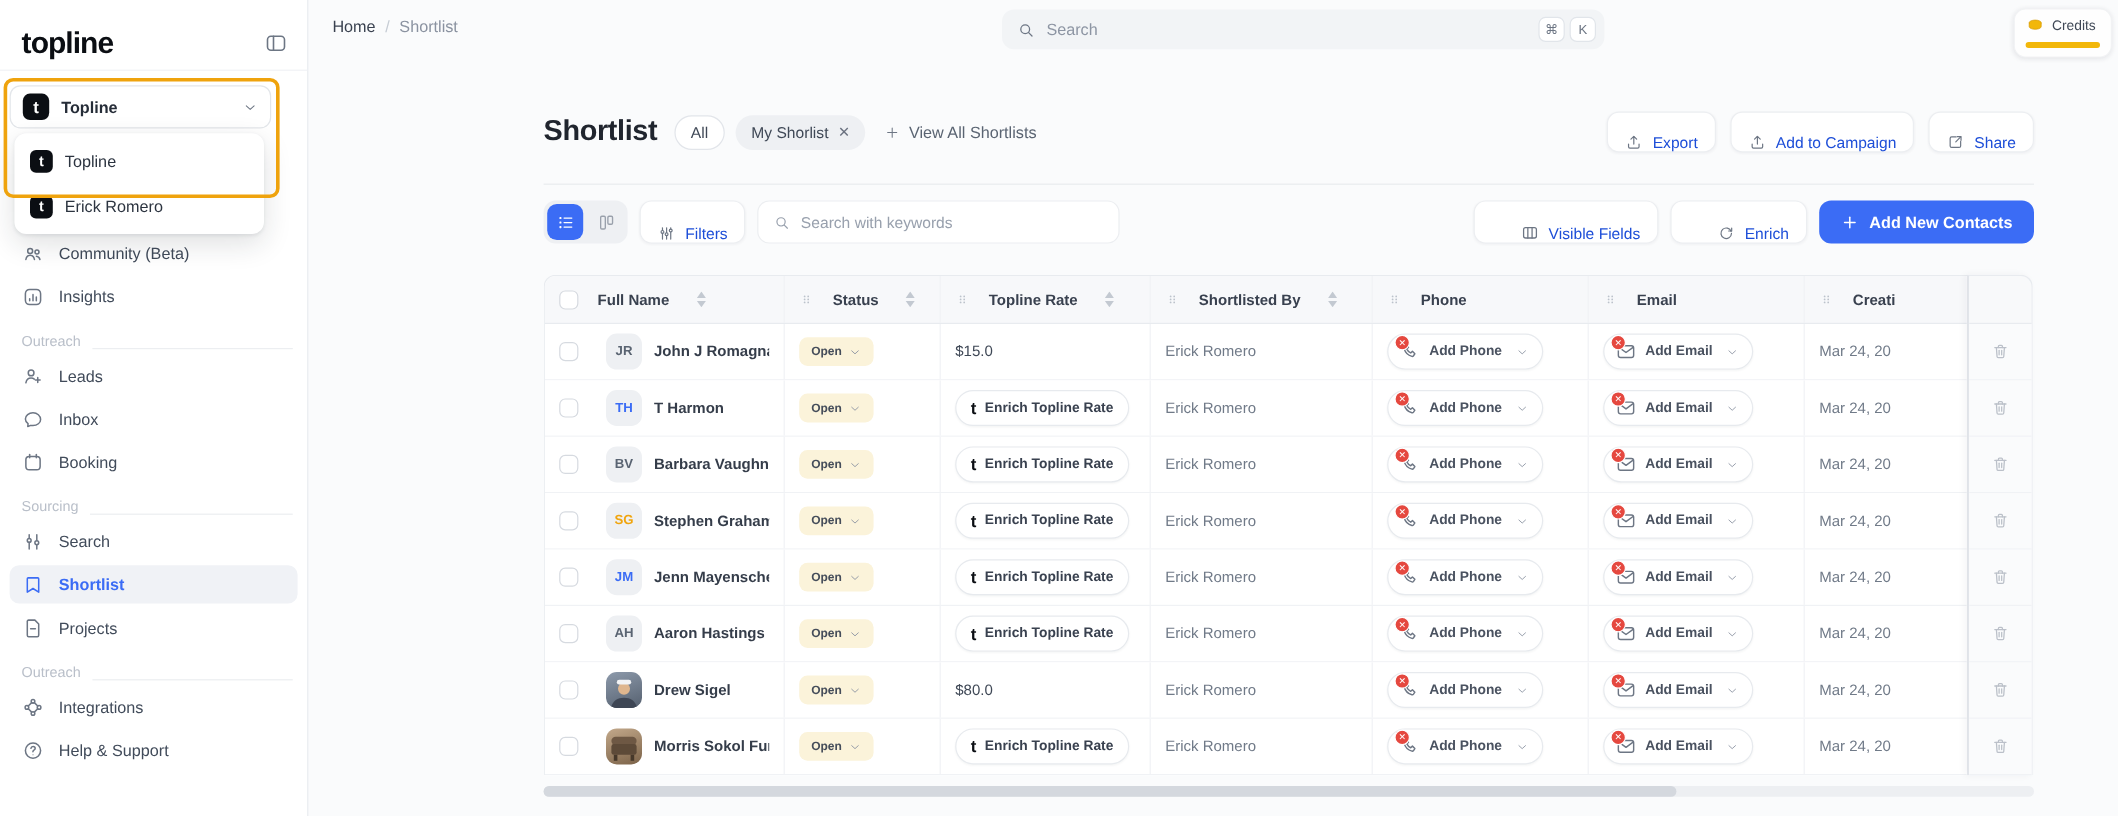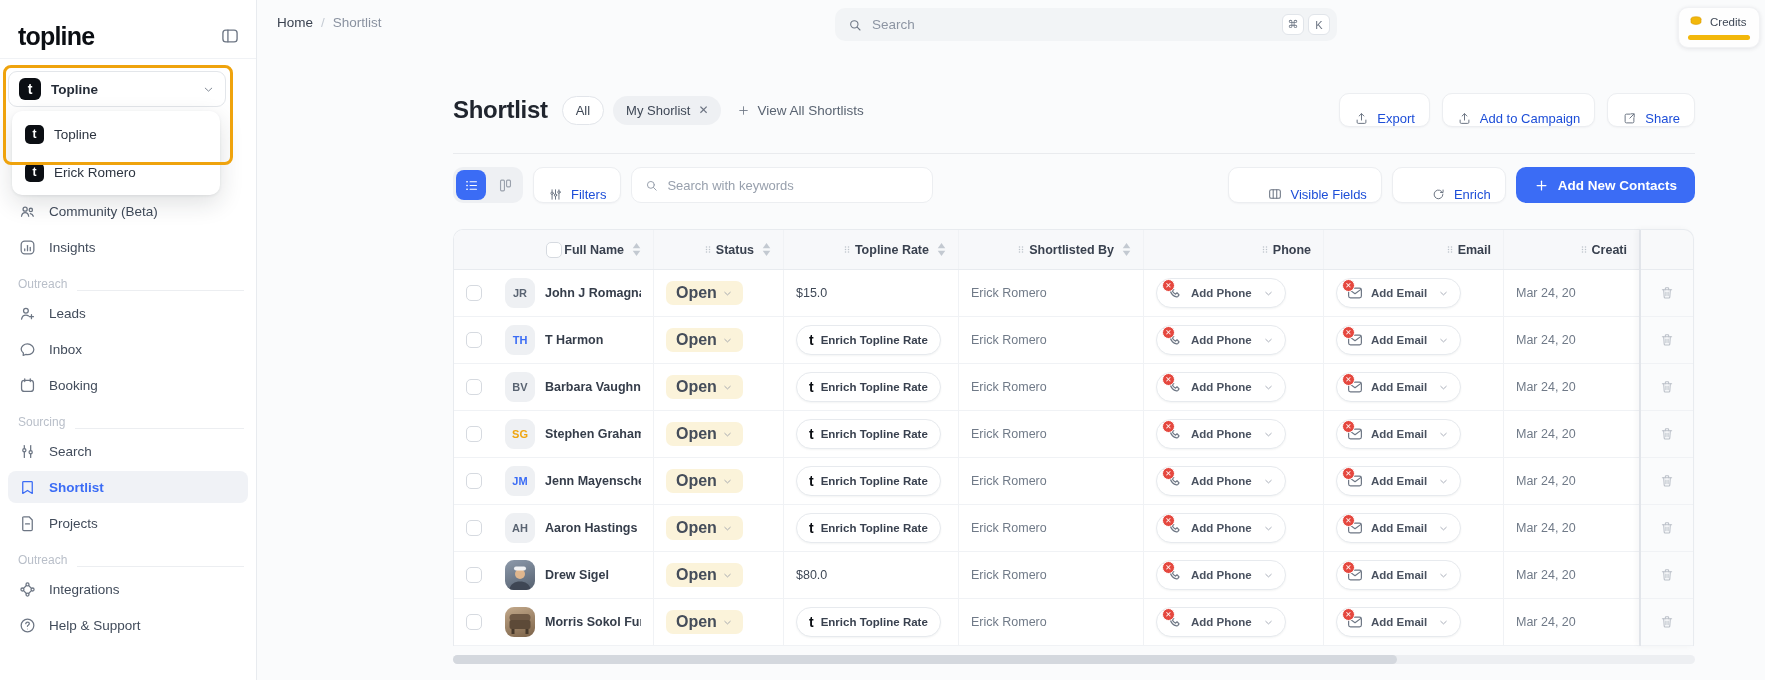--- a/index.html
+++ b/index.html
@@ -81,30 +81,30 @@
   .btn-primary .ic{stroke:#fff; stroke-width:2;}
 
   
   .table-wrap{display:flex; margin-top:26px; align-items:stretch;}
   .tbl{width:1187px; background:#fff; border:1px solid var(--line); border-bottom:none; border-radius:10px 0 0 0; overflow:hidden;}
   .tr{display:grid; grid-template-columns:200px 130px 175px 185px 180px 180px 135px;}
   .th-row{height:40px; background:#f7f8fa; border-bottom:1px solid var(--line);}
   .body-row{height:47px; border-bottom:1px solid var(--line2); background:#fff;}
   .th,.td{display:flex; align-items:center; padding:0 12px; border-right:1px solid var(--line2); overflow:hidden; white-space:nowrap;}
   .th:last-child,.td:last-child{border-right:none;}
-  .th{gap:2px; font-size:12.5px; font-weight:700; color:#39414f;justify-content:flex-end;}
+  .th{gap:16px; font-size:12.5px; font-weight:700; color:#39414f;}
   .grip{flex:0 0 auto; display:flex;}
   .sorter{margin-left:6px; display:flex; flex-direction:column; gap:1px;}
   .cb{width:16px; height:16px; border:1.5px solid #d6dae0; border-radius:5px; background:#fff; flex:0 0 16px; cursor:pointer;}
   .avatar{width:30px; height:30px; border-radius:9px; background:#eef0f3; display:flex; align-items:center; justify-content:center; font-size:11px; font-weight:800; flex:0 0 30px; overflow:hidden;}
   .avatar.photo{background:linear-gradient(160deg,#8d9aab,#55606f);}
   .avatar.photo.object{background:linear-gradient(160deg,#c3a98b,#7b6248);}
   .td .name{margin-left:10px; font-size:12.5px; color:#353d4a; font-weight:600; overflow:hidden; text-overflow:clip;}
   .td .avatar{margin-left:23px;}
-  .status-pill{display:inline-flex; align-items:center; gap:5px; height:24px; padding:0 10px; background:var(--cream); border:none; border-radius:7px; font-size:16px; color:#454d5a; font-weight:600; cursor:pointer; font-family:inherit;}
+  .status-pill{display:inline-flex; align-items:center; gap:5px; height:24px; padding:0 10px; background:var(--cream); border:none; border-radius:7px; font-size:10px; color:#454d5a; font-weight:600; cursor:pointer; font-family:inherit;}
   .rate-text{font-size:12.5px; color:#3f4856;}
   .enrich-pill{display:inline-flex; align-items:center; gap:7px; height:30px; padding:0 12px; background:#fff; border:1px solid #e7eaee; border-radius:16px; font-size:11.5px; color:#39414f; font-weight:600; cursor:pointer; font-family:inherit; box-shadow:0 1px 2px rgba(25,32,45,.05);}
   .tglyph{font-weight:900; font-size:14px; color:#0b0e13; line-height:1;}
   .gray-text{font-size:12.5px; color:var(--muted);}
   .contact-pill{display:inline-flex; align-items:center; gap:7px; height:30px; padding:0 11px 0 9px; background:#fff; border:1px solid #e7eaee; border-radius:16px; font-size:11.5px; color:#4a5260; font-weight:600; cursor:pointer; font-family:inherit; box-shadow:0 1px 2px rgba(25,32,45,.05);}
   .pill-ic{position:relative; width:18px; height:18px; flex:0 0 18px;}
   .pill-ic .badge{position:absolute; left:-4px; top:-5px; width:13px; height:13px; background:var(--red); border:1.5px solid #fff; border-radius:50%; color:#fff; font-size:7.5px; font-weight:800; display:flex; align-items:center; justify-content:center; line-height:1;}
   .contact-pill .chev{margin-left:4px;}
   .del-col{width:54px; background:#f8f9fa; border:1px solid var(--line); border-left:1px solid #e2e5ea; border-bottom:none; border-radius:0 10px 0 0; box-shadow:-3px 0 6px rgba(25,32,45,.04);}
   .del-h{height:40px; border-bottom:1px solid var(--line);}

